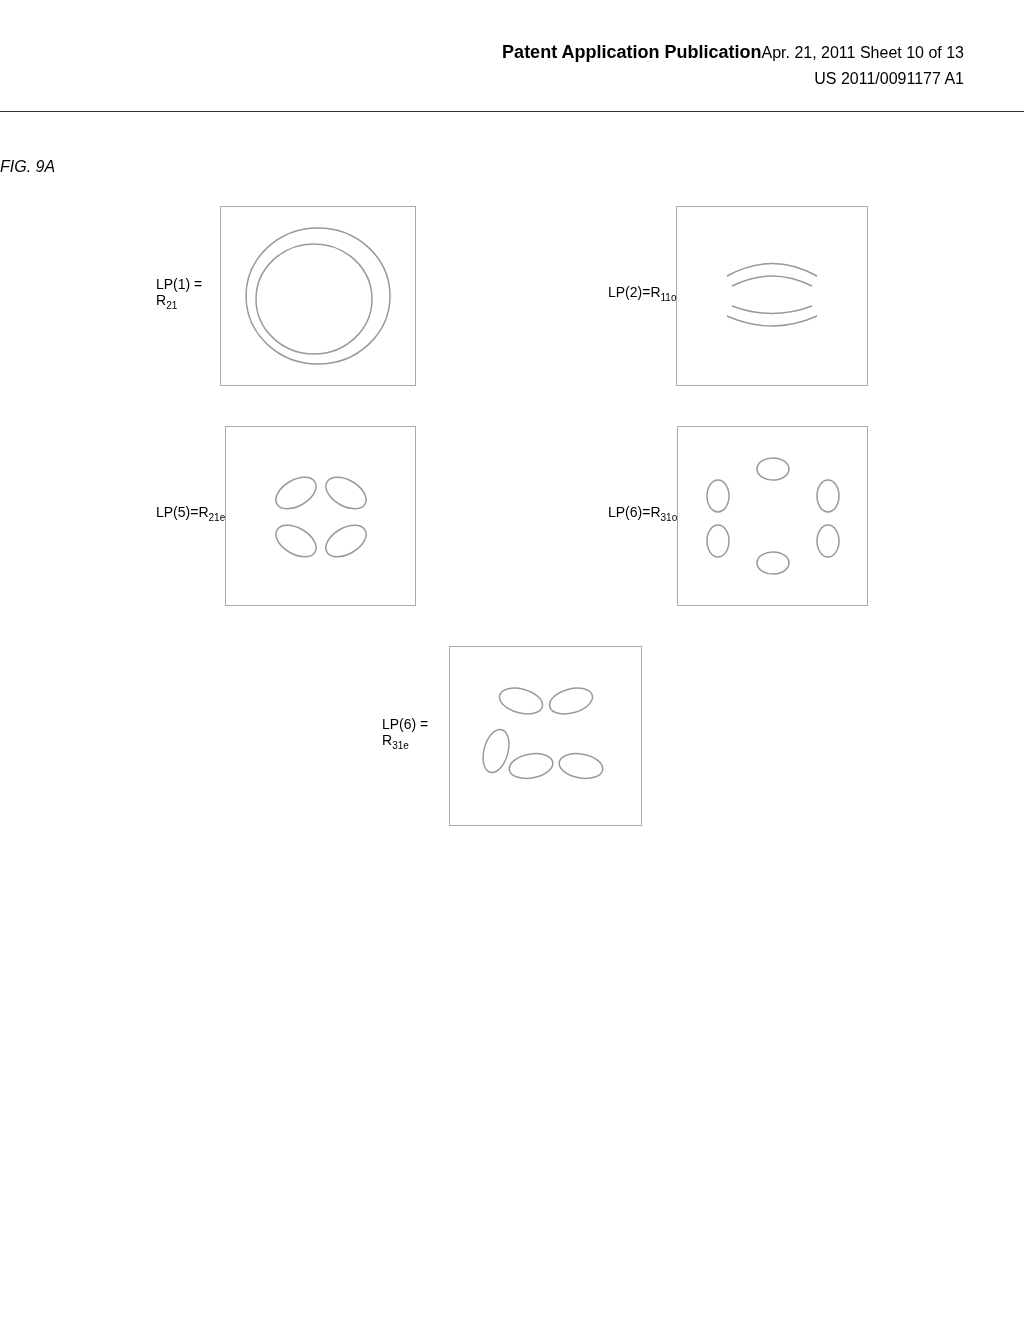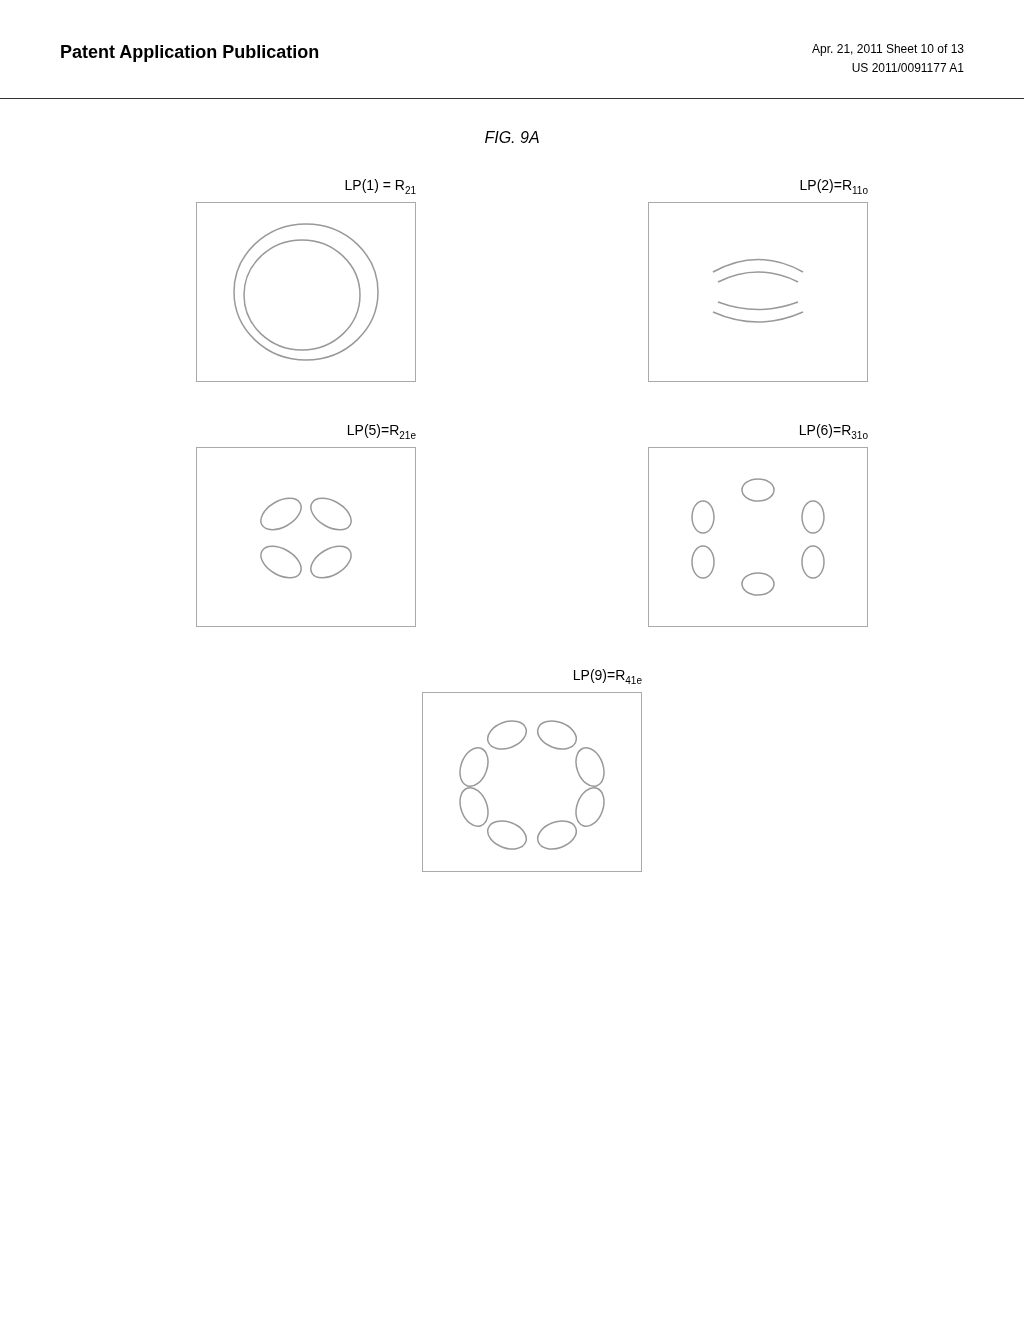--- a/index.html
+++ b/index.html
@@ -5,51 +5,51 @@
     * { margin: 0; padding: 0; box-sizing: border-box; }
     body {
       background: #fff;
       font-family: Arial, sans-serif;
       width: 1024px;
       min-height: 1320px;
       position: relative;
     }
     .header {
       display: flex;
-      justify-content: space-between;
+      justify-content: flex-end;
       align-items: flex-start;
       padding: 40px 60px 20px 60px;
       border-bottom: 1px solid #333;
     }
     .header-left {
       font-size: 18px;
       font-weight: bold;
       line-height: 1.4;
     }
     .header-right {
-      font-size: 12px;
+      font-size: 16px;
       text-align: right;
       line-height: 1.6;
     }
     .fig-title {
-      text-align: center;
+      text-align: left;
       font-size: 16px;
-      margin: 30px 0 20px 0;
+      margin: 46px 0 20px 0;
       font-style: italic;
     }
     .grid-section {
       display: flex;
       justify-content: space-around;
       padding: 10px 60px;
       margin-bottom: 20px;
     }
     .cell {
       display: flex;
-      flex-direction: column;
-      align-items: flex-end;
+      flex-direction: row;
+      align-items: center;
       width: 260px;
     }
     .cell-label {
       font-size: 14px;
       margin-bottom: 6px;
     }
     .cell-label sub {
       font-size: 10px;
     }
     .diagram-box {
@@ -137,31 +137,28 @@
         <ellipse cx="90" cy="122" rx="16" ry="11" fill="none" stroke="#999" stroke-width="1.5"></ellipse>
         <ellipse cx="35" cy="100" rx="11" ry="16" fill="none" stroke="#999" stroke-width="1.5"></ellipse>
         <ellipse cx="35" cy="55" rx="11" ry="16" fill="none" stroke="#999" stroke-width="1.5"></ellipse>
       </svg>
     </div>
   </div>
 </div>
 
 <div class="grid-section">
 
-
-
   <div class="cell">
-    <div class="cell-label">LP(9)=R<sub>41e</sub></div>
+    <div class="cell-label">LP(6) = R<sub>31e</sub></div>
     <div class="diagram-box">
       <svg width="180" height="150" viewBox="0 0 180 150">
 
-        <ellipse cx="65" cy="28" rx="20" ry="13" transform="rotate(-20 65 28)" fill="none" stroke="#999" stroke-width="1.5"></ellipse>
-        <ellipse cx="115" cy="28" rx="20" ry="13" transform="rotate(20 115 28)" fill="none" stroke="#999" stroke-width="1.5"></ellipse>
-        <ellipse cx="148" cy="60" rx="13" ry="20" transform="rotate(-20 148 60)" fill="none" stroke="#999" stroke-width="1.5"></ellipse>
-        <ellipse cx="148" cy="100" rx="13" ry="20" transform="rotate(20 148 100)" fill="none" stroke="#999" stroke-width="1.5"></ellipse>
-        <ellipse cx="115" cy="128" rx="20" ry="13" transform="rotate(-20 115 128)" fill="none" stroke="#999" stroke-width="1.5"></ellipse>
-        <ellipse cx="65" cy="128" rx="20" ry="13" transform="rotate(20 65 128)" fill="none" stroke="#999" stroke-width="1.5"></ellipse>
-        <ellipse cx="32" cy="100" rx="13" ry="20" transform="rotate(-20 32 100)" fill="none" stroke="#999" stroke-width="1.5"></ellipse>
-        <ellipse cx="32" cy="60" rx="13" ry="20" transform="rotate(20 32 60)" fill="none" stroke="#999" stroke-width="1.5"></ellipse>
+        <ellipse cx="65" cy="40" rx="22" ry="12" transform="rotate(15 65 40)" fill="none" stroke="#999" stroke-width="1.5"></ellipse>
+        <ellipse cx="115" cy="40" rx="22" ry="12" transform="rotate(-15 115 40)" fill="none" stroke="#999" stroke-width="1.5"></ellipse>
+        <ellipse cx="40" cy="90" rx="12" ry="22" transform="rotate(15 40 90)" fill="none" stroke="#999" stroke-width="1.5"></ellipse>
+        <ellipse cx="75" cy="105" rx="22" ry="12" transform="rotate(-10 75 105)" fill="none" stroke="#999" stroke-width="1.5"></ellipse>
+        <ellipse cx="125" cy="105" rx="22" ry="12" transform="rotate(10 125 105)" fill="none" stroke="#999" stroke-width="1.5"></ellipse>
       </svg>
     </div>
   </div>
+
+
 </div>
 
 </body></html>

